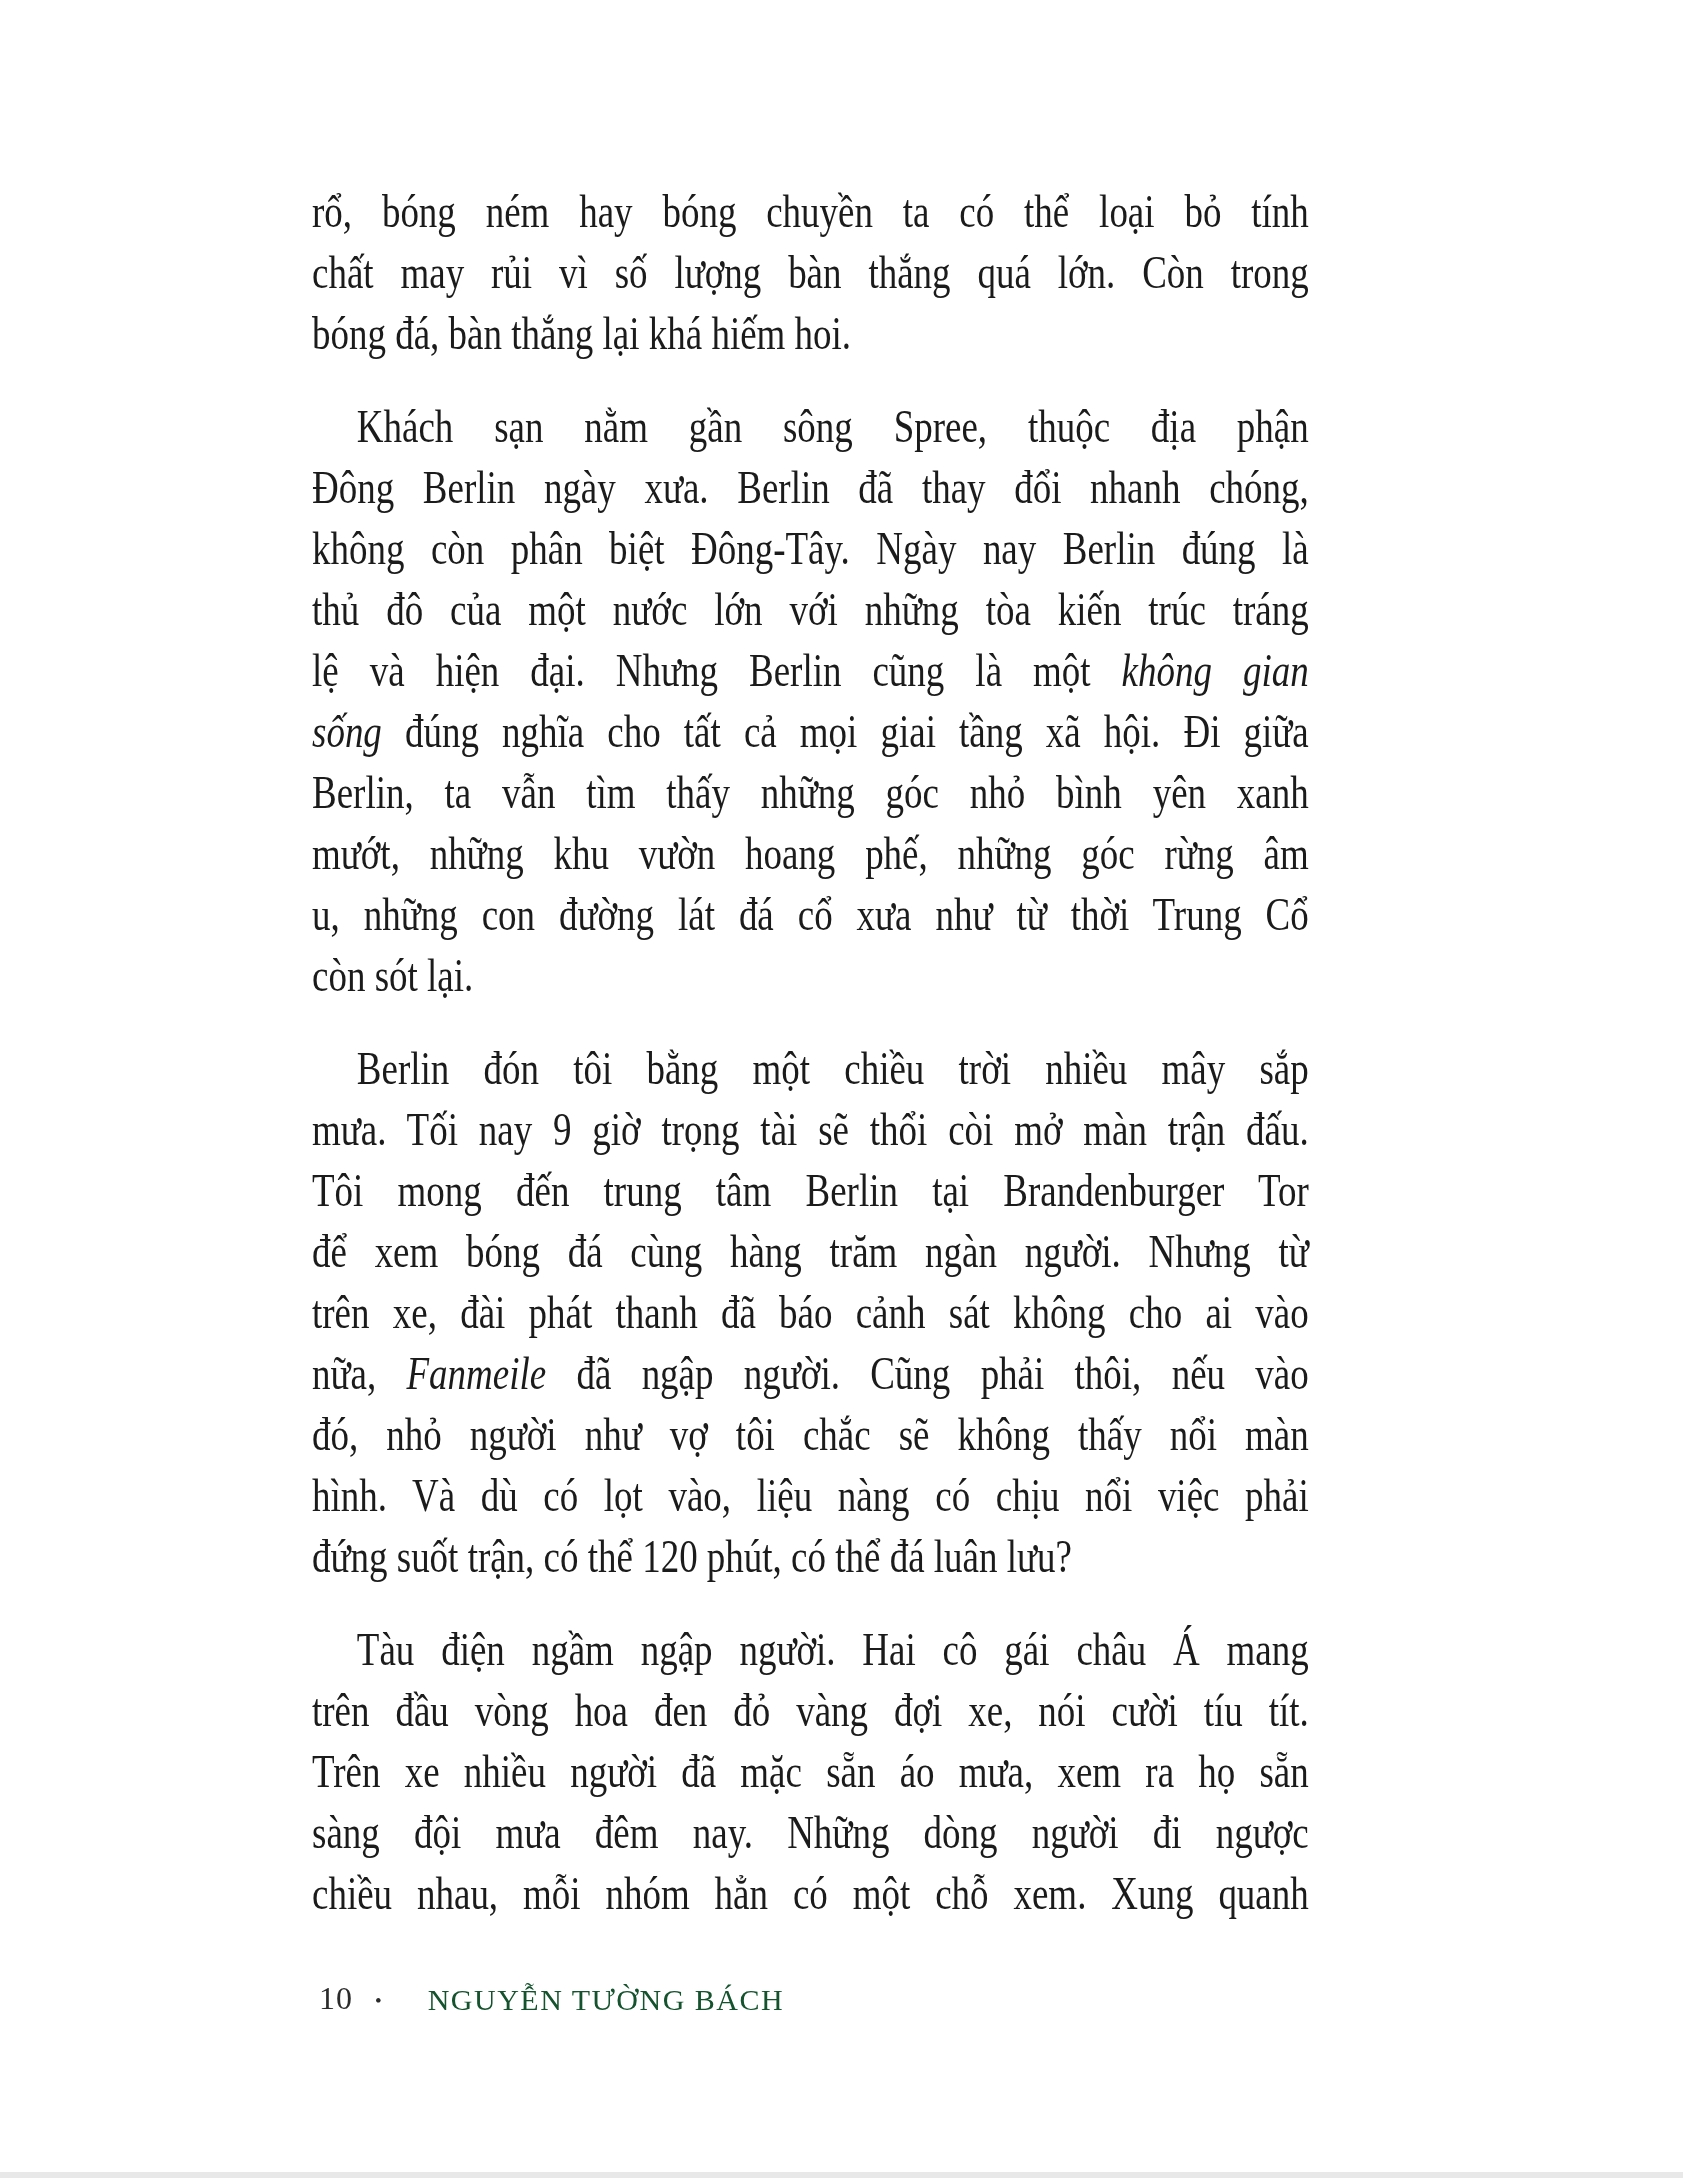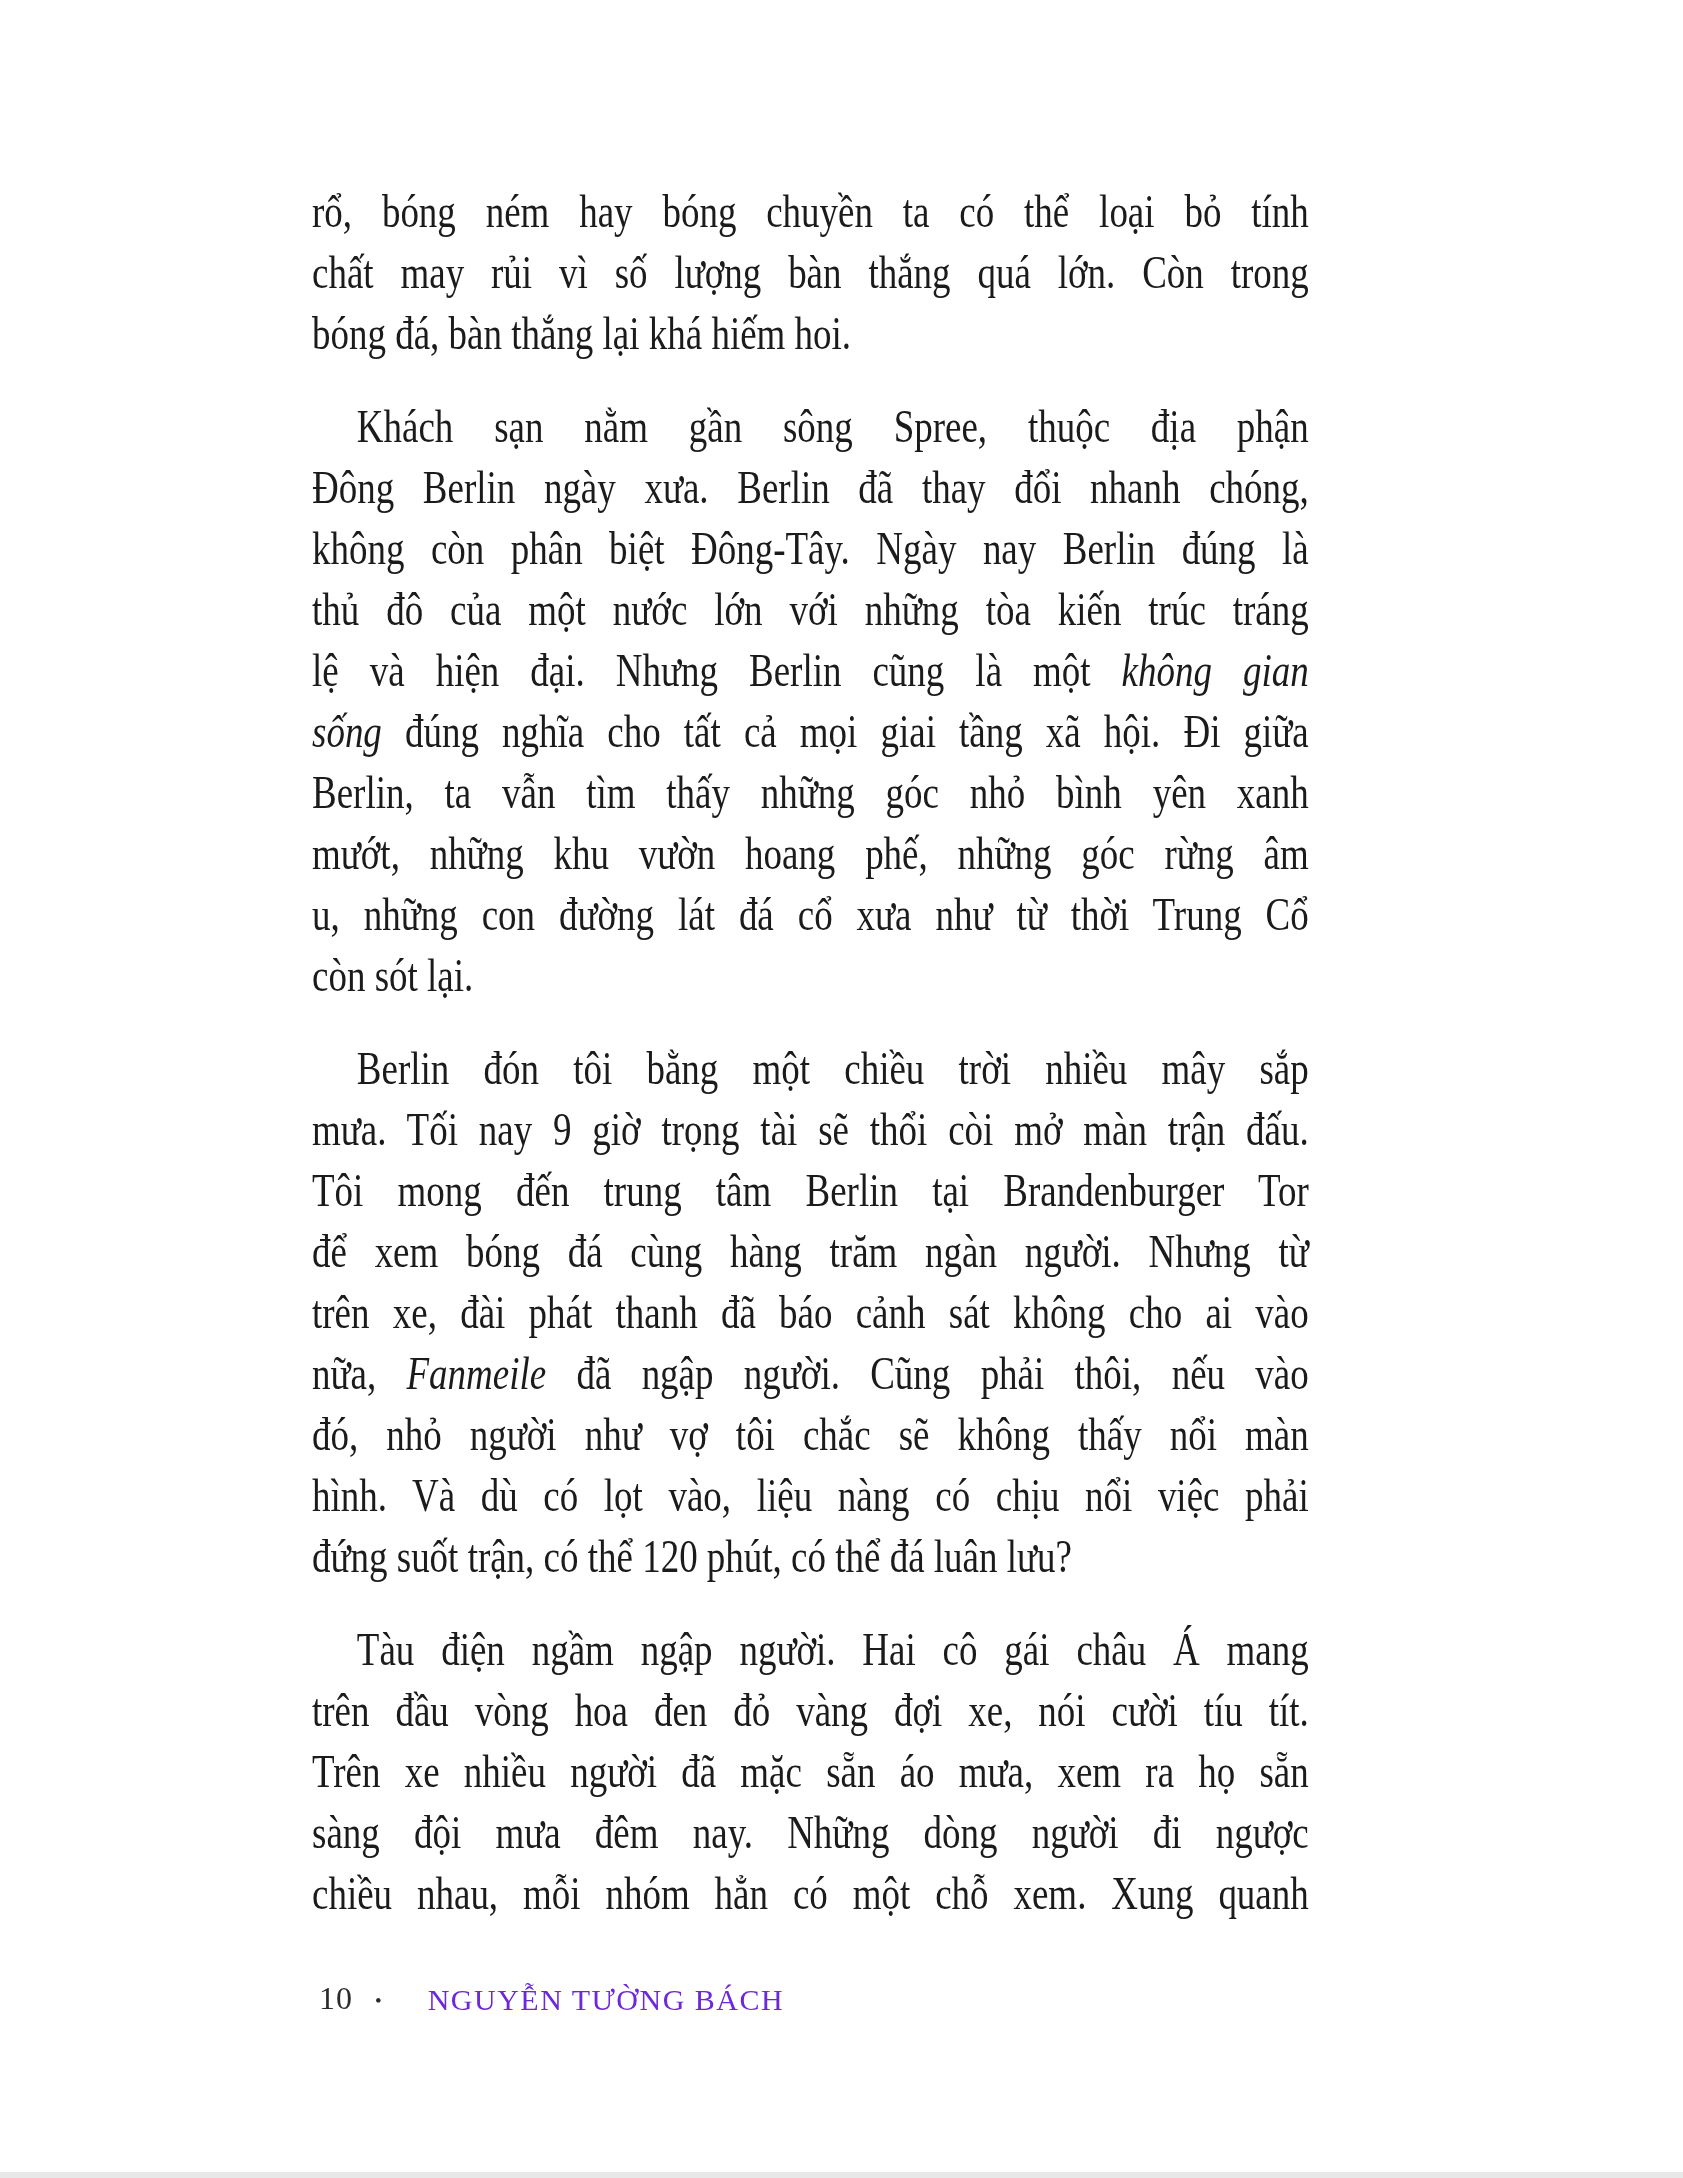--- a/index.html
+++ b/index.html
@@ -45,21 +45,21 @@
   }
   .dot {
     font-size: 19px;
     margin: 0 46px 0 22px;
     line-height: 32px;
   }
   .running-title {
     font-size: 30px;
     letter-spacing: 1.5px;
     white-space: nowrap;
-    color: #6d28d9;
+    color: #14532d;
   }
 </style>
 </head>
 <body>
 
 <div class="page">
 
   <div class="text-col" id="text-col">
       <div class="para">
         <div class="line"><span>rổ, bóng ném hay bóng chuyền ta có thể loại bỏ tính</span></div>

